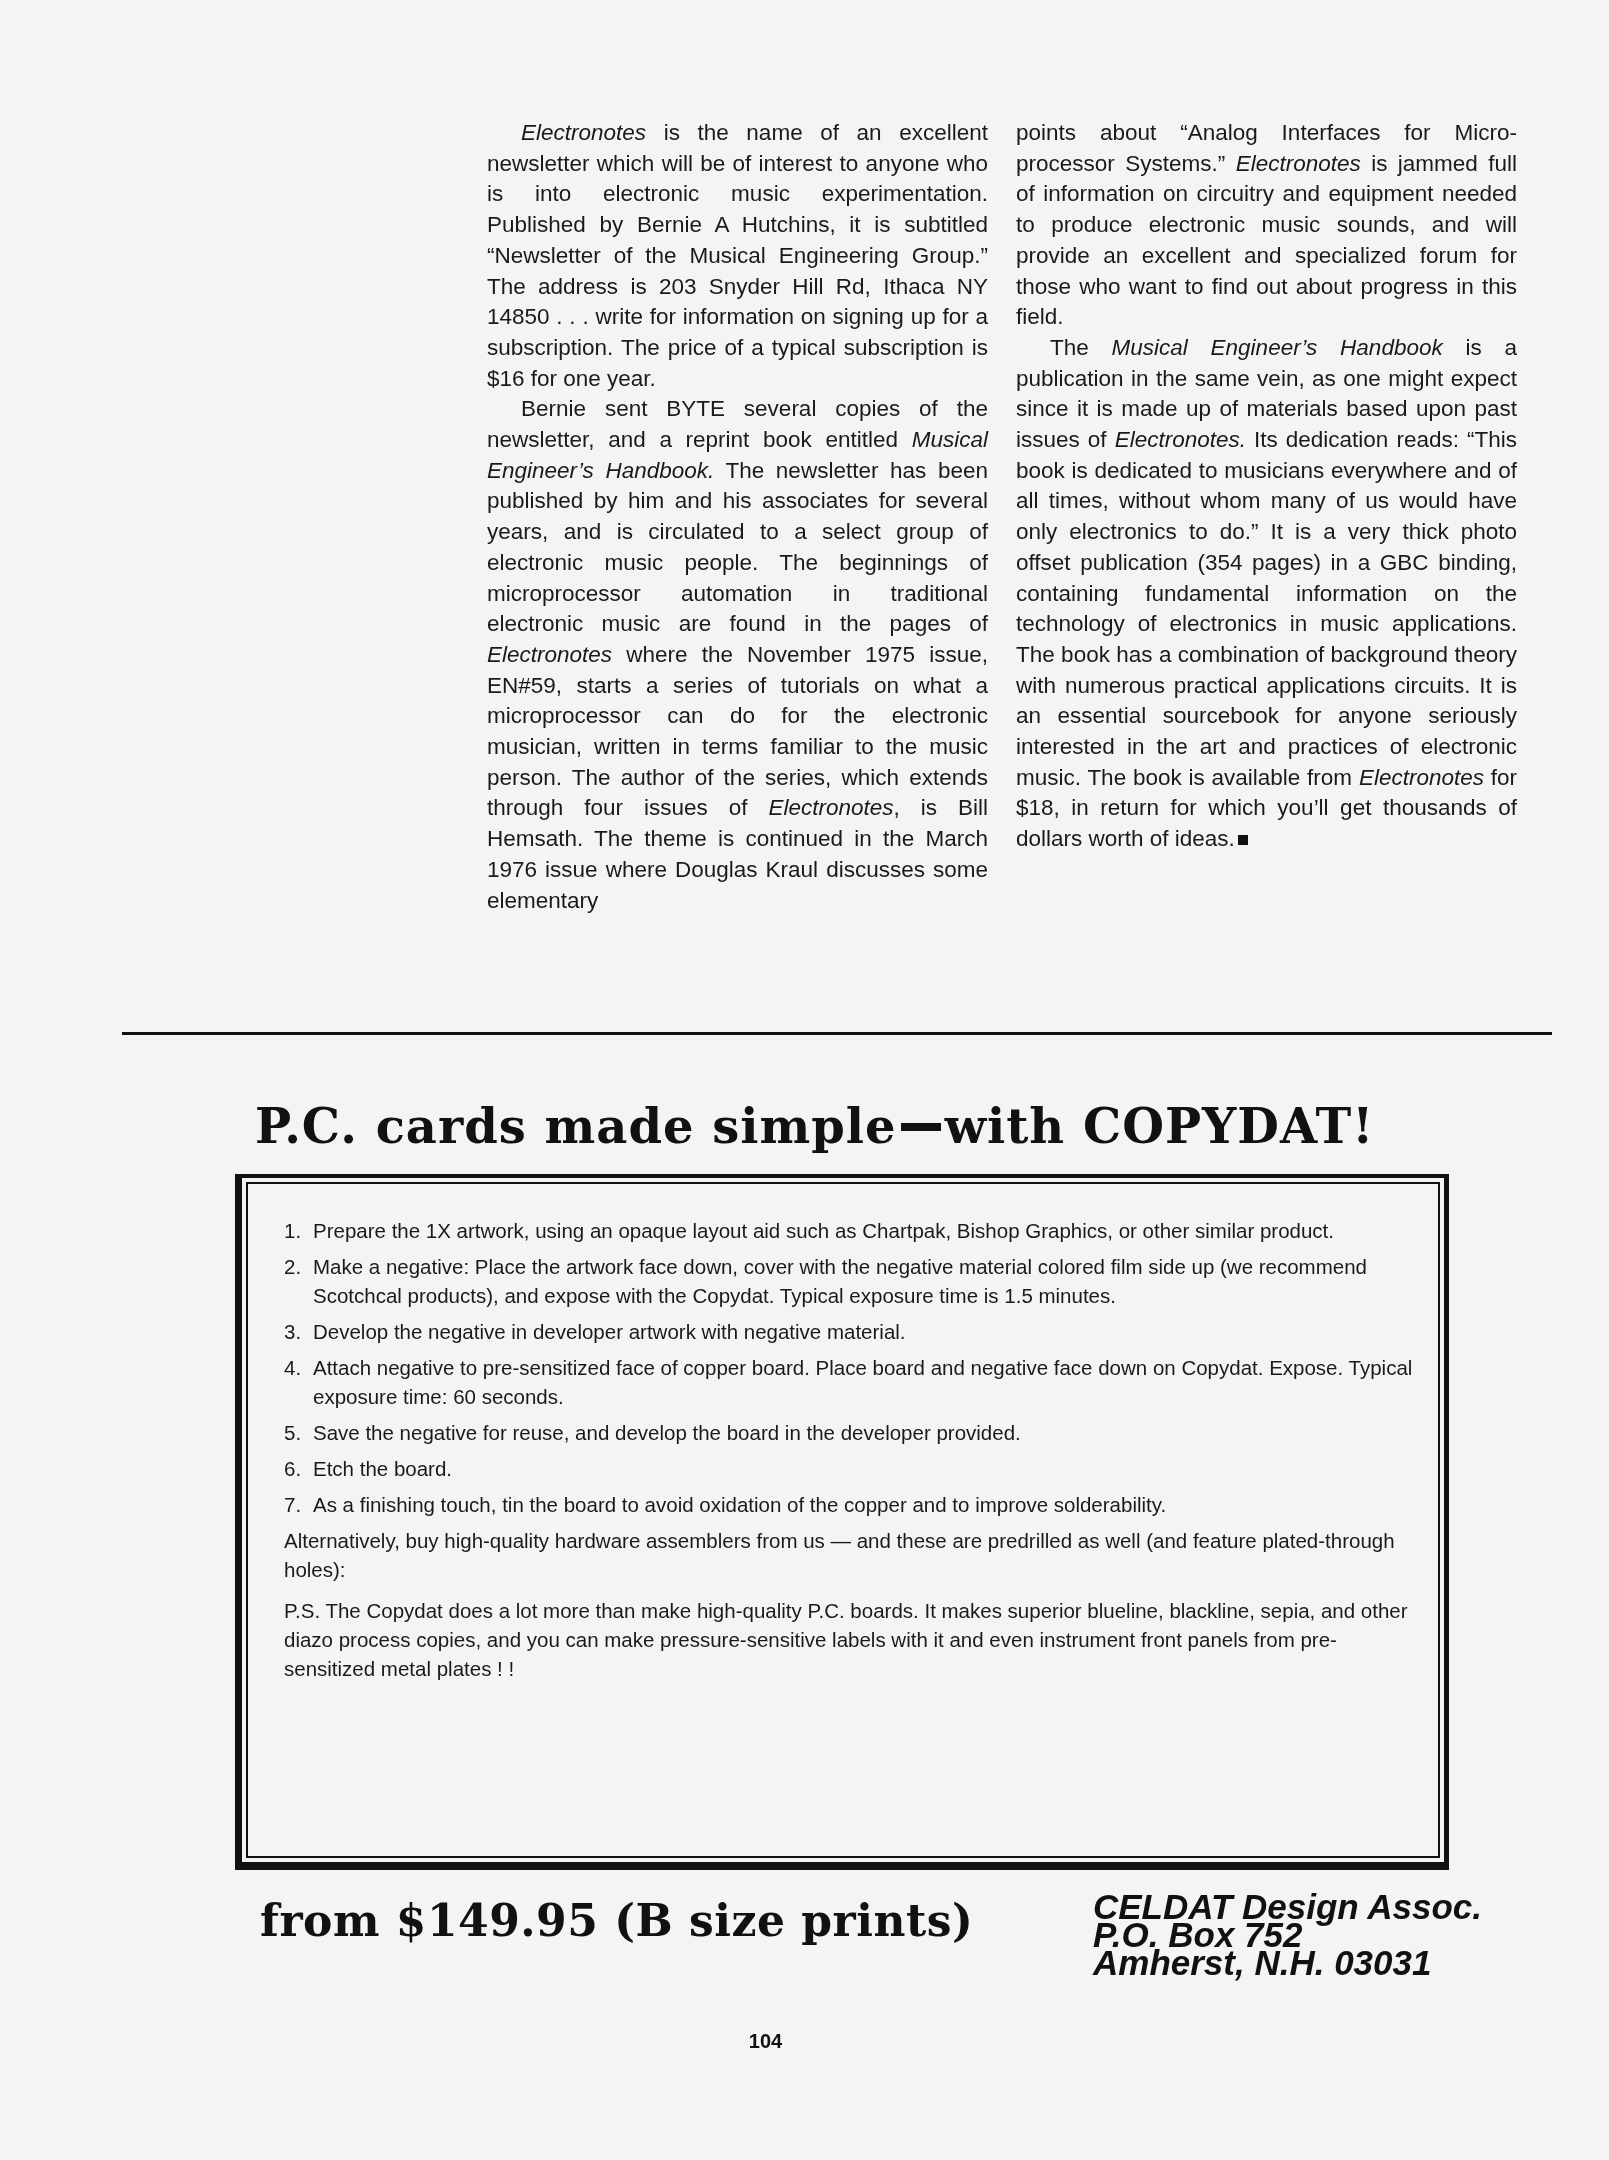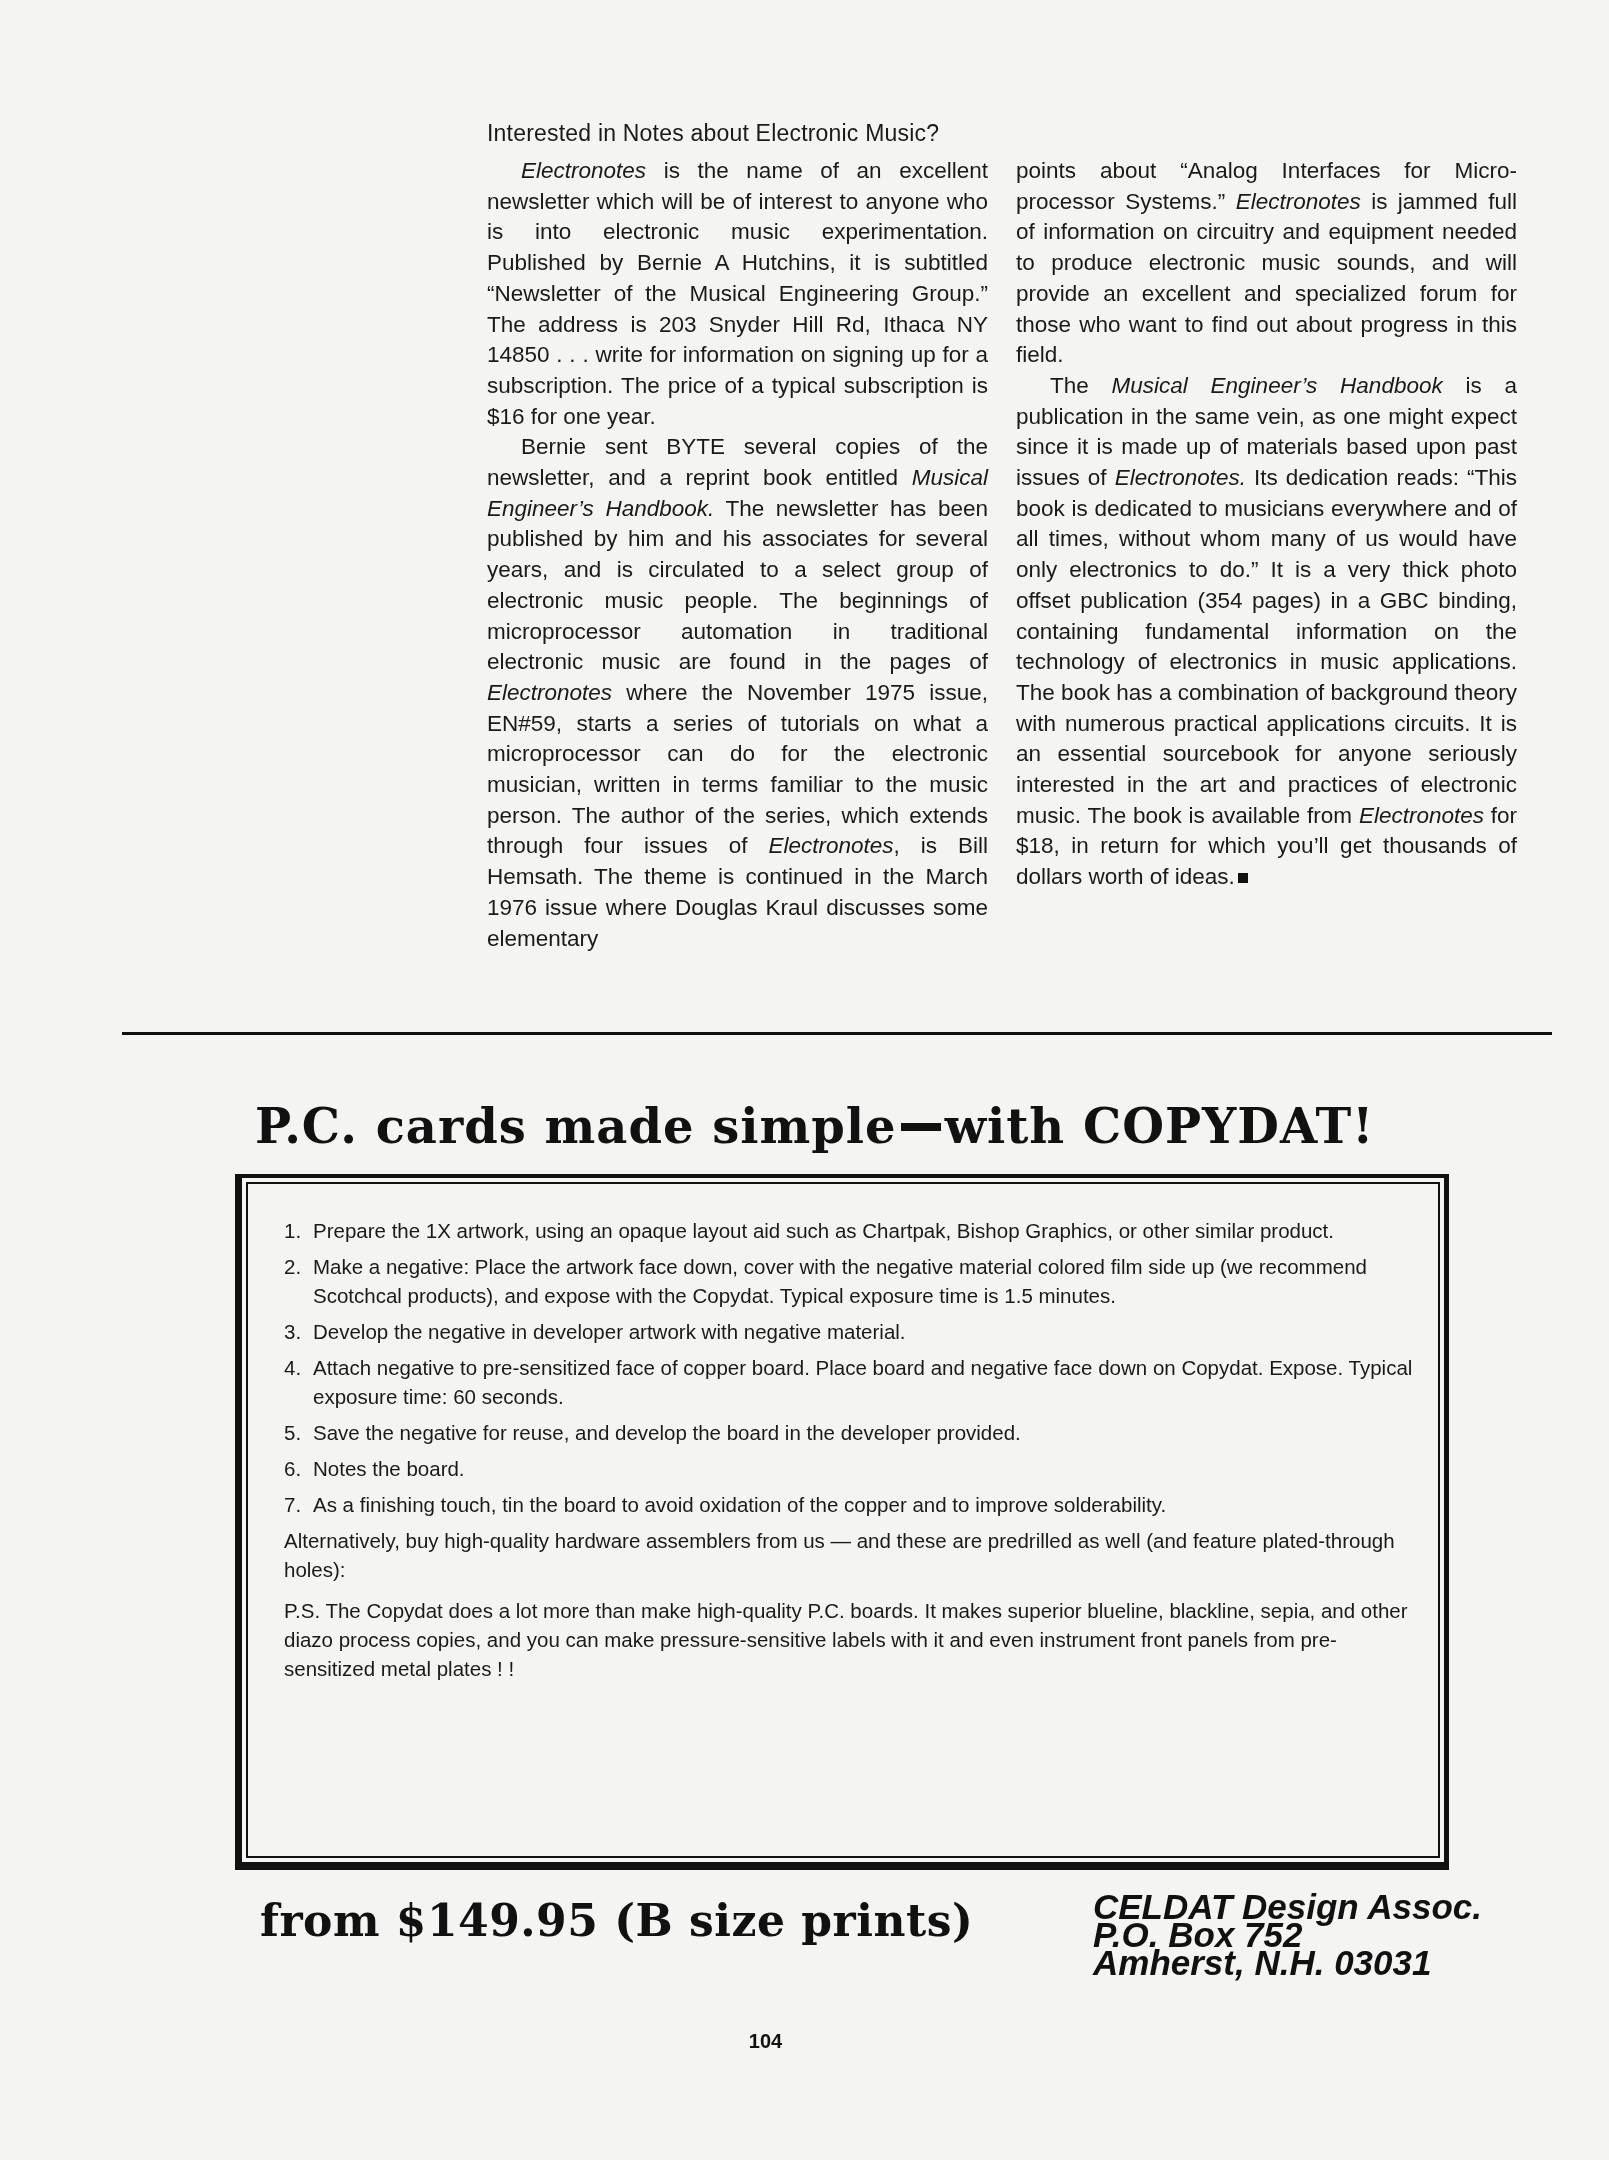--- a/index.html
+++ b/index.html
@@ -118,21 +118,20 @@
     color: #111;
     padding-right: 78px;
     box-sizing: border-box;
     padding-left: 0;
   }
 </style>
 </head>
 <body>
 
 <div class="article">
-  <h2 class="article-title">Interested in Notes about Electronic Music?</h2>
   <div class="cols">
     <div class="col">
       <p><em>Electronotes</em><span> is the name of an excellent newsletter which will be of interest to anyone who is into electronic music experimentation. Published by Bernie A Hutchins, it is subtitled “Newsletter of the Musical Engineering Group.” The address is 203 Snyder Hill Rd, Ithaca NY 14850 . . . write for information on signing up for a subscription. The price of a typical subscription is $16 for one year.</span></p>
       <p><span>Bernie sent BYTE several copies of the newsletter, and a reprint book entitled </span><em>Musical Engineer’s Handbook.</em><span> The news­letter has been published by him and his associates for several years, and is circulated to a select group of electronic music people. The beginnings of microprocessor automa­tion in traditional electronic music are found in the pages of </span><em>Electronotes</em><span> where the November 1975 issue, EN#59, starts a series of tutorials on what a microprocessor can do for the electronic musician, written in terms familiar to the music person. The author of the series, which extends through four issues of </span><em>Electronotes</em><span>, is Bill Hemsath. The theme is continued in the March 1976 issue where Douglas Kraul discusses some elementary</span></p>
     </div>
     <div class="col">
       <p class="noindent"><span>points about “Analog Interfaces for Micro­processor Systems.” </span><em>Electronotes</em><span> is jammed full of information on circuitry and equip­ment needed to produce electronic music sounds, and will provide an excellent and specialized forum for those who want to find out about progress in this field.</span></p>
       <p><span>The </span><em>Musical Engineer’s Handbook</em><span> is a publication in the same vein, as one might expect since it is made up of materials based upon past issues of </span><em>Electronotes.</em><span> Its dedication reads: “This book is dedicated to musicians everywhere and of all times, without whom many of us would have only electronics to do.” It is a very thick photo offset publication (354 pages) in a GBC binding, containing fundamental informa­tion on the technology of electronics in music applications. The book has a combina­tion of background theory with numerous practical applications circuits. It is an essen­tial sourcebook for anyone seriously interested in the art and practices of elec­tronic music. The book is available from </span><em>Electronotes</em><span> for $18, in return for which you’ll get thousands of dollars worth of ideas.</span><span class="endmark"></span></p>
     </div>
   </div>
@@ -163,21 +162,21 @@
         <li>
           <span class="num">4.</span>
           <span class="txt">Attach negative to pre-sensitized face of copper board. Place board and negative face down on Copydat. Expose. Typical exposure time:  60 seconds.</span>
         </li>
         <li>
           <span class="num">5.</span>
           <span class="txt">Save the negative for reuse, and develop the board in the developer provided.</span>
         </li>
         <li>
           <span class="num">6.</span>
-          <span class="txt">Notes the board.</span>
+          <span class="txt">Etch the board.</span>
         </li>
         <li>
           <span class="num">7.</span>
           <span class="txt">As a finishing touch, tin the board to avoid oxidation of the copper and to improve solderability.</span>
         </li>
       </ol>
     <p class="ad-para">Alternatively, buy high-quality hardware assemblers from us — and these are predrilled as well (and feature plated-through holes):</p>
     <p class="ad-para" style="margin-top:12px">P.S.  The Copydat does a lot more than make high-quality P.C. boards. It makes superior blueline, blackline, sepia, and other diazo process copies, and you can make pressure-sensitive labels with it and even instrument front panels from pre-sensitized metal plates ! !</p>
   </div>
 </div>

